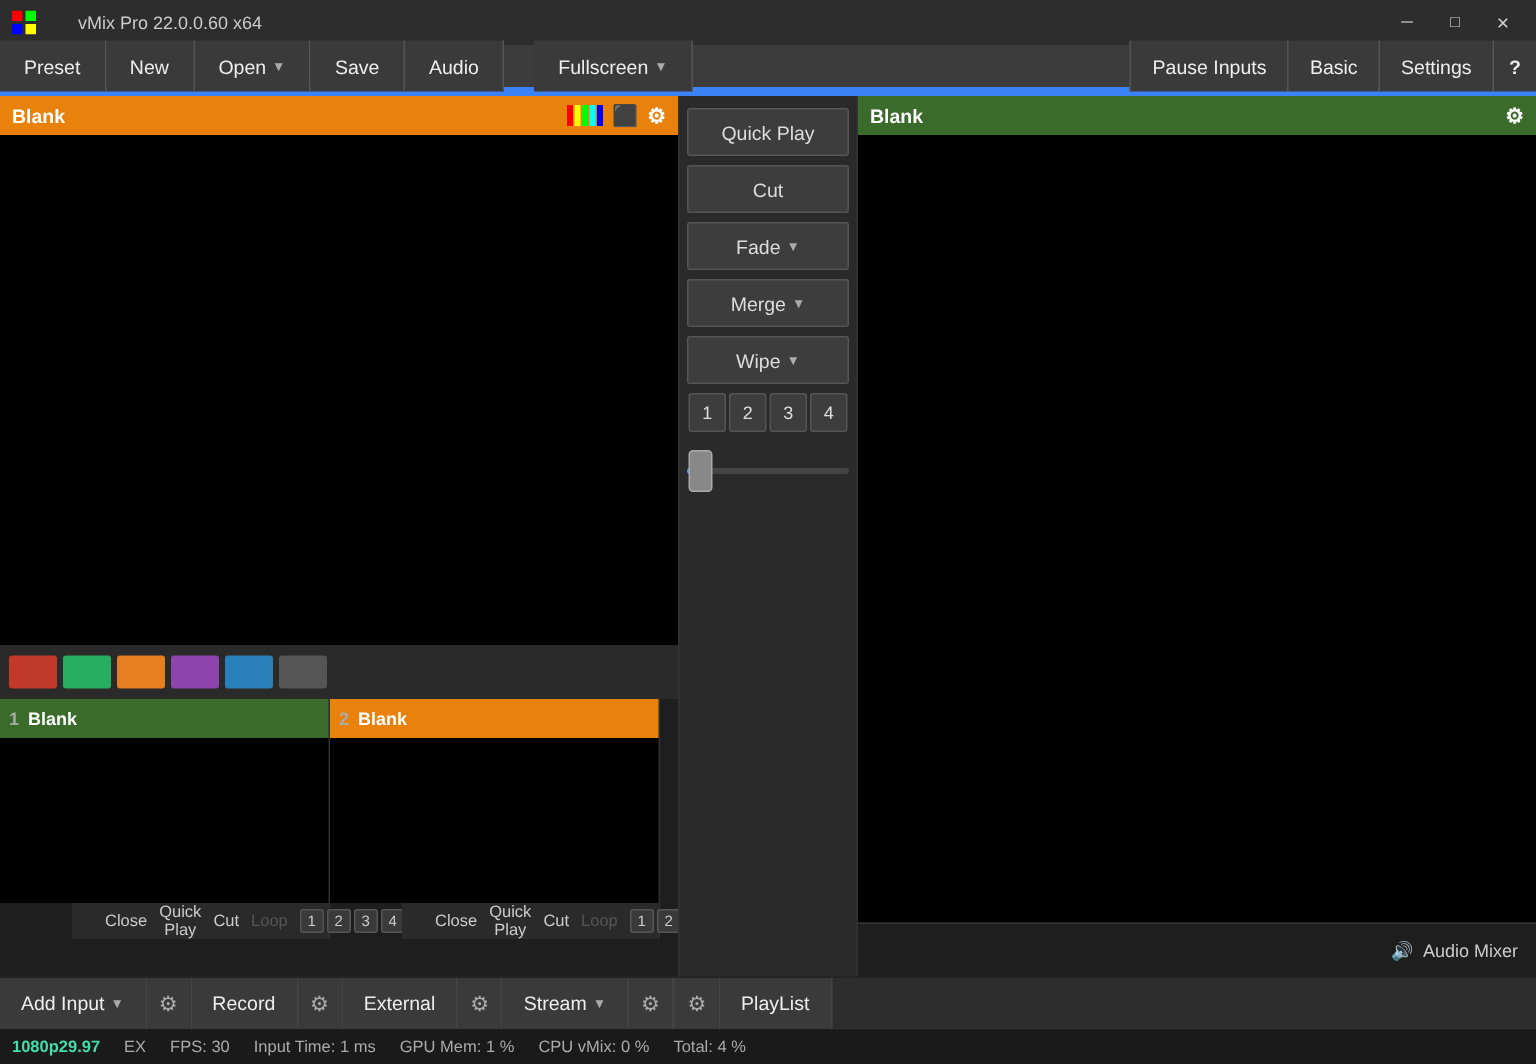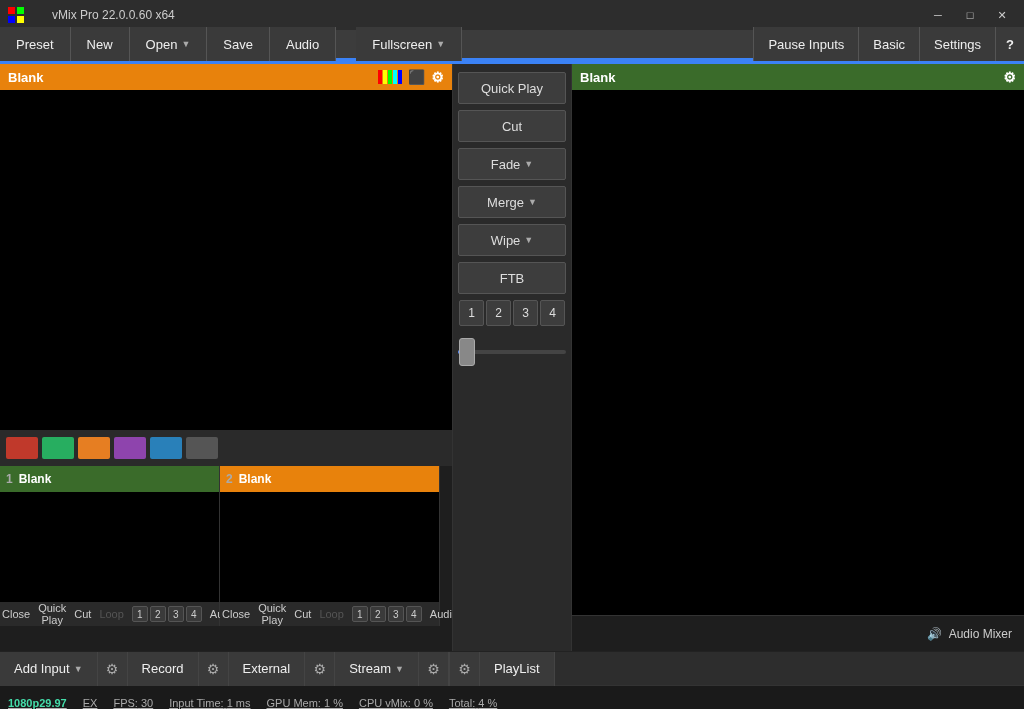--- a/index.html
+++ b/index.html
@@ -165,23 +165,24 @@
     .input-tile-screen {
       flex: 1;
       background: #000;
     }
 
     .input-tile-controls {
       height: 24px;
       background: #2a2a2a;
       display: flex;
       align-items: center;
-      padding: 0 0;
+      padding: 0 20px;
       gap: 4px;
       font-size: 11px;
+      margin-left: 48px;
     }
     .tile-ctrl-btn {
       color: #ccc;
       cursor: pointer;
       padding: 0 2px;
       background: none;
       border: none;
       font-size: 11px;
     }
     .tile-ctrl-btn.disabled { color: #555; cursor: default; }
@@ -377,27 +378,26 @@
       font-size: 14px;
       cursor: pointer;
       display: flex; align-items: center; justify-content: center;
     }
 
     
     #statusbar {
       height: 24px;
       background: #1a1a1a;
       display: flex;
-      align-items: flex-end;
+      align-items: center;
       padding: 0 8px;
       gap: 16px;
       font-size: 11px;
       color: #aaa;
       border-top: 1px solid #333;
-      text-decoration: underline;
     }
     #statusbar .res {
       color: #4da;
       font-weight: bold;
     }
 
     
     .icon-color-bars {
       display: flex; gap: 1px; align-items: center;
     }
@@ -540,23 +540,20 @@
       <span>Fade</span>
       <span class="arrow">▼</span>
     </button>
     <button class="ctrl-btn">
       <span>Merge</span>
       <span class="arrow">▼</span>
     </button>
     <button class="ctrl-btn">
       <span>Wipe</span>
       <span class="arrow">▼</span>
-    </button>
-    <button class="ctrl-btn">
-      <span>FTB</span>
     </button>
     <div class="ctrl-btn-row">
       <button class="ctrl-btn-small">1</button>
       <button class="ctrl-btn-small">2</button>
       <button class="ctrl-btn-small">3</button>
       <button class="ctrl-btn-small">4</button>
     </div>
 
     <div class="slider-area">
       <div class="slider-knob-area">

